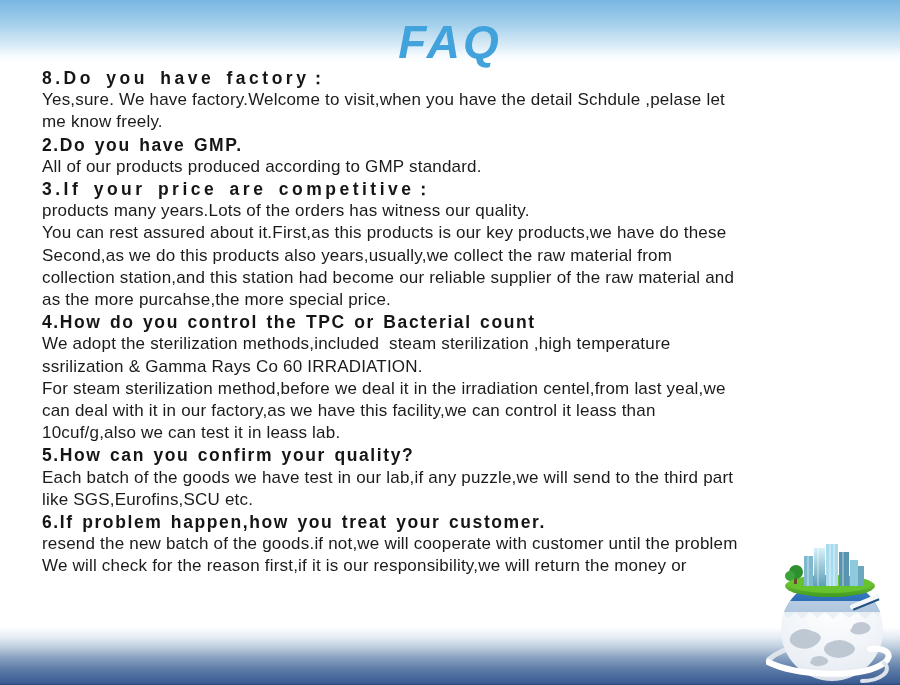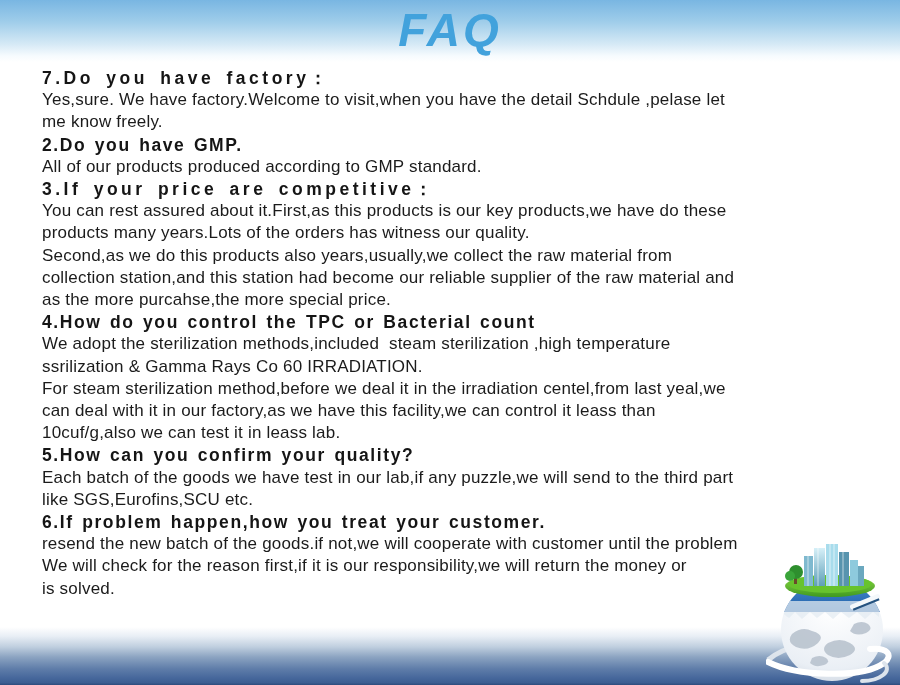--- a/index.html
+++ b/index.html
@@ -10,21 +10,21 @@
     overflow:hidden;
   }
   .page { position:relative; width:900px; height:685px; background:#ffffff; overflow:hidden; }
 
   
   .hero {
     position:relative; width:900px; height:62px;
     background:linear-gradient(to bottom, #79b6e2 0%, #9fcdea 35%, #d7eaf6 72%, #f6fbfe 90%, #ffffff 100%);
   }
   .title {
-    position:absolute; top:4px; left:0; width:900px;
+    position:absolute; top:16px; left:0; width:900px;
     text-align:center;
     font-size:46px; line-height:52px;
     font-weight:bold; font-style:italic;
     letter-spacing:3px;
     color:#42a2dc;
   }
 
   
   .content {
     position:relative;
@@ -62,34 +62,34 @@
 
 <div class="page">
 
   <header class="hero">
     <h1 class="title">FAQ</h1>
   </header>
 
   <main class="content">
 
     <section>
-      <h2 class="q wide">7.Do you have factory：</h2>
+      <h2 class="q wide">8.Do you have factory：</h2>
       <p class="a">Yes,sure. We have factory.Welcome to visit,when you have the detail Schdule ,pelase let</p>
       <p class="a">me know freely.</p>
     </section>
 
     <section>
       <h2 class="q">2.Do you have GMP.</h2>
       <p class="a">All of our products produced according to GMP standard.</p>
     </section>
 
     <section>
       <h2 class="q wide">3.If your price are competitive：</h2>
+      <p class="a">products many years.Lots of the orders has witness our quality.</p>
       <p class="a">You can rest assured about it.First,as this products is our key products,we have do these</p>
-      <p class="a">products many years.Lots of the orders has witness our quality.</p>
       <p class="a">Second,as we do this products also years,usually,we collect the raw material from</p>
       <p class="a">collection station,and this station had become our reliable supplier of the raw material and</p>
       <p class="a">as the more purcahse,the more special price.</p>
     </section>
 
     <section>
       <h2 class="q">4.How do you control the TPC or Bacterial count</h2>
       <p class="a">We adopt the sterilization methods,included  steam sterilization ,high temperature</p>
       <p class="a">ssrilization &amp; Gamma Rays Co 60 IRRADIATION.</p>
       <p class="a">For steam sterilization method,before we deal it in the irradiation centel,from last yeal,we</p>
@@ -100,21 +100,20 @@
     <section>
       <h2 class="q">5.How can you confirm your quality?</h2>
       <p class="a">Each batch of the goods we have test in our lab,if any puzzle,we will send to the third part</p>
       <p class="a">like SGS,Eurofins,SCU etc.</p>
     </section>
 
     <section>
       <h2 class="q">6.If problem happen,how you treat your customer.</h2>
       <p class="a">resend the new batch of the goods.if not,we will cooperate with customer until the problem</p>
       <p class="a">We will check for the reason first,if it is our responsibility,we will return the money or</p>
-      <p class="a">is solved.</p>
     </section>
 
   </main>
 
   <footer class="ocean"></footer>
 
   <div class="globe">
     <svg width="134" height="142" viewBox="0 0 134 142" xmlns="http://www.w3.org/2000/svg">
       <defs>
         <linearGradient id="gSea" x1="0" x2="0" y1="0" y2="1">

